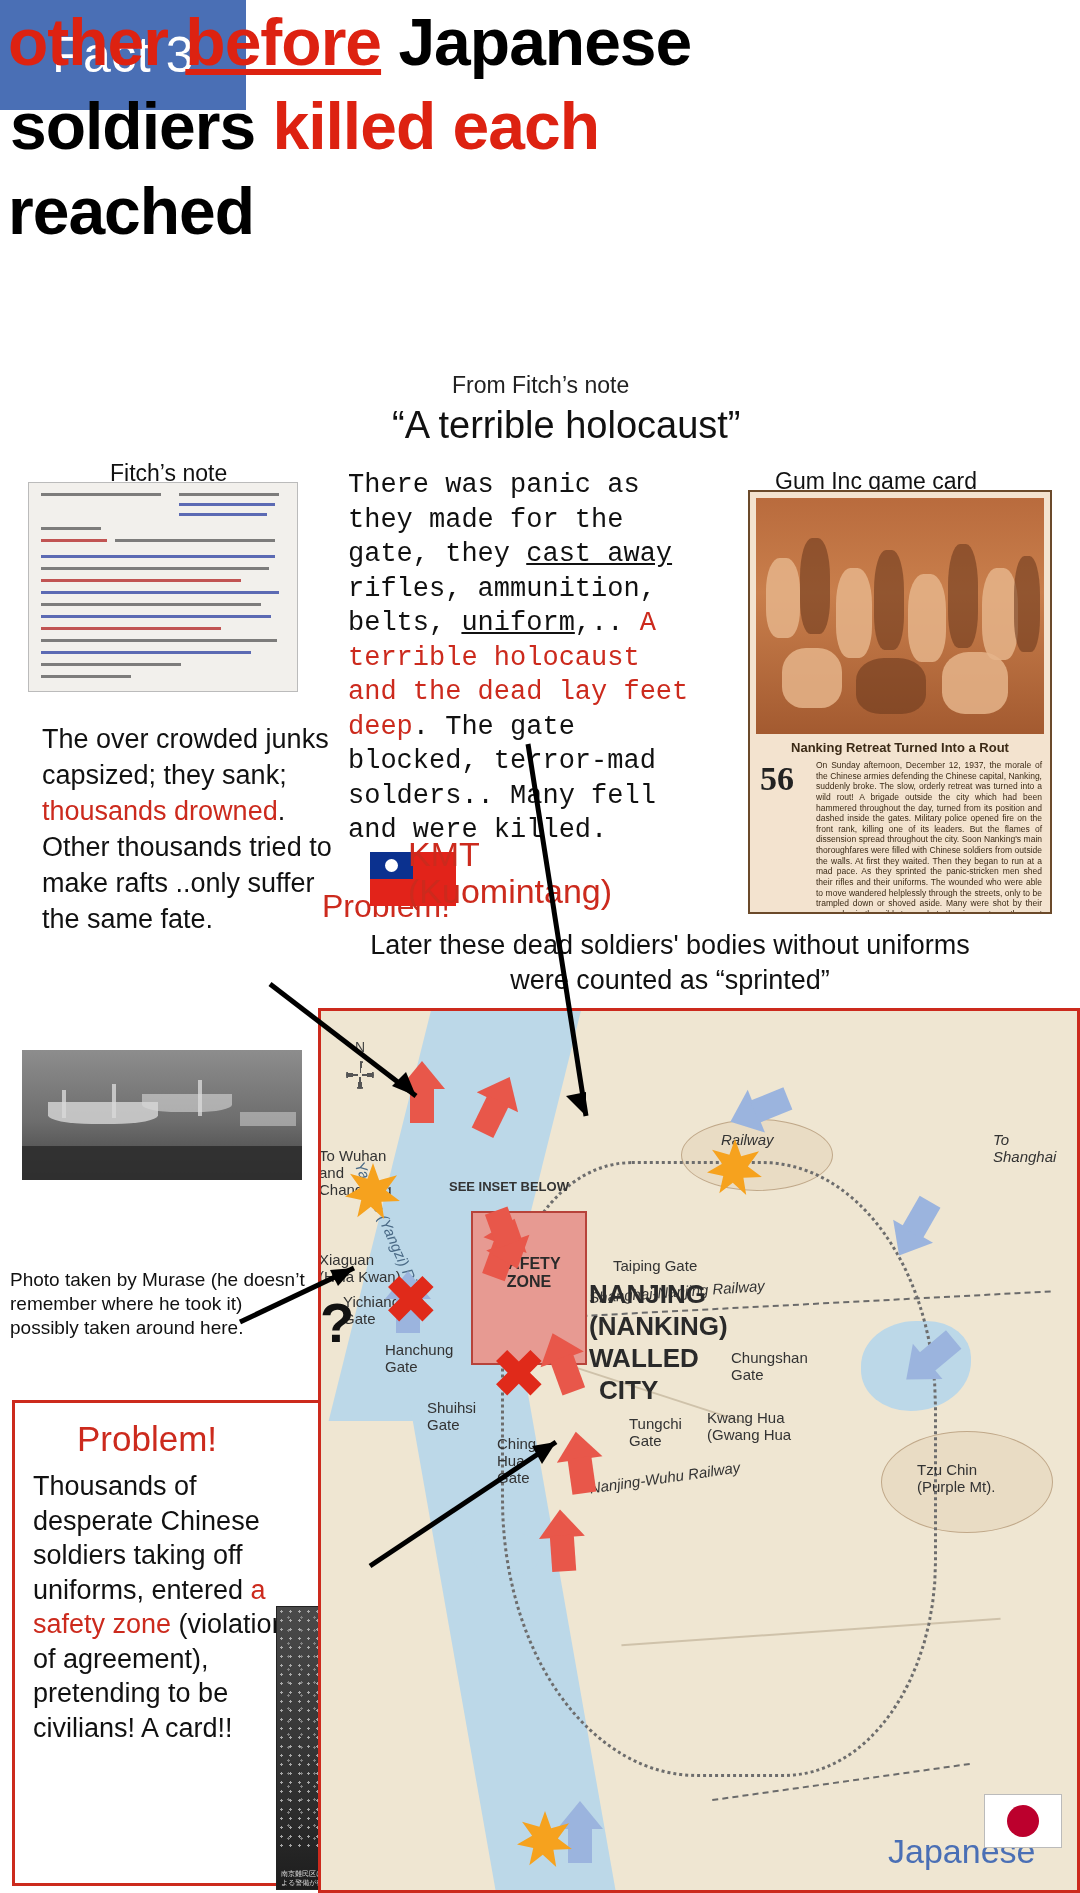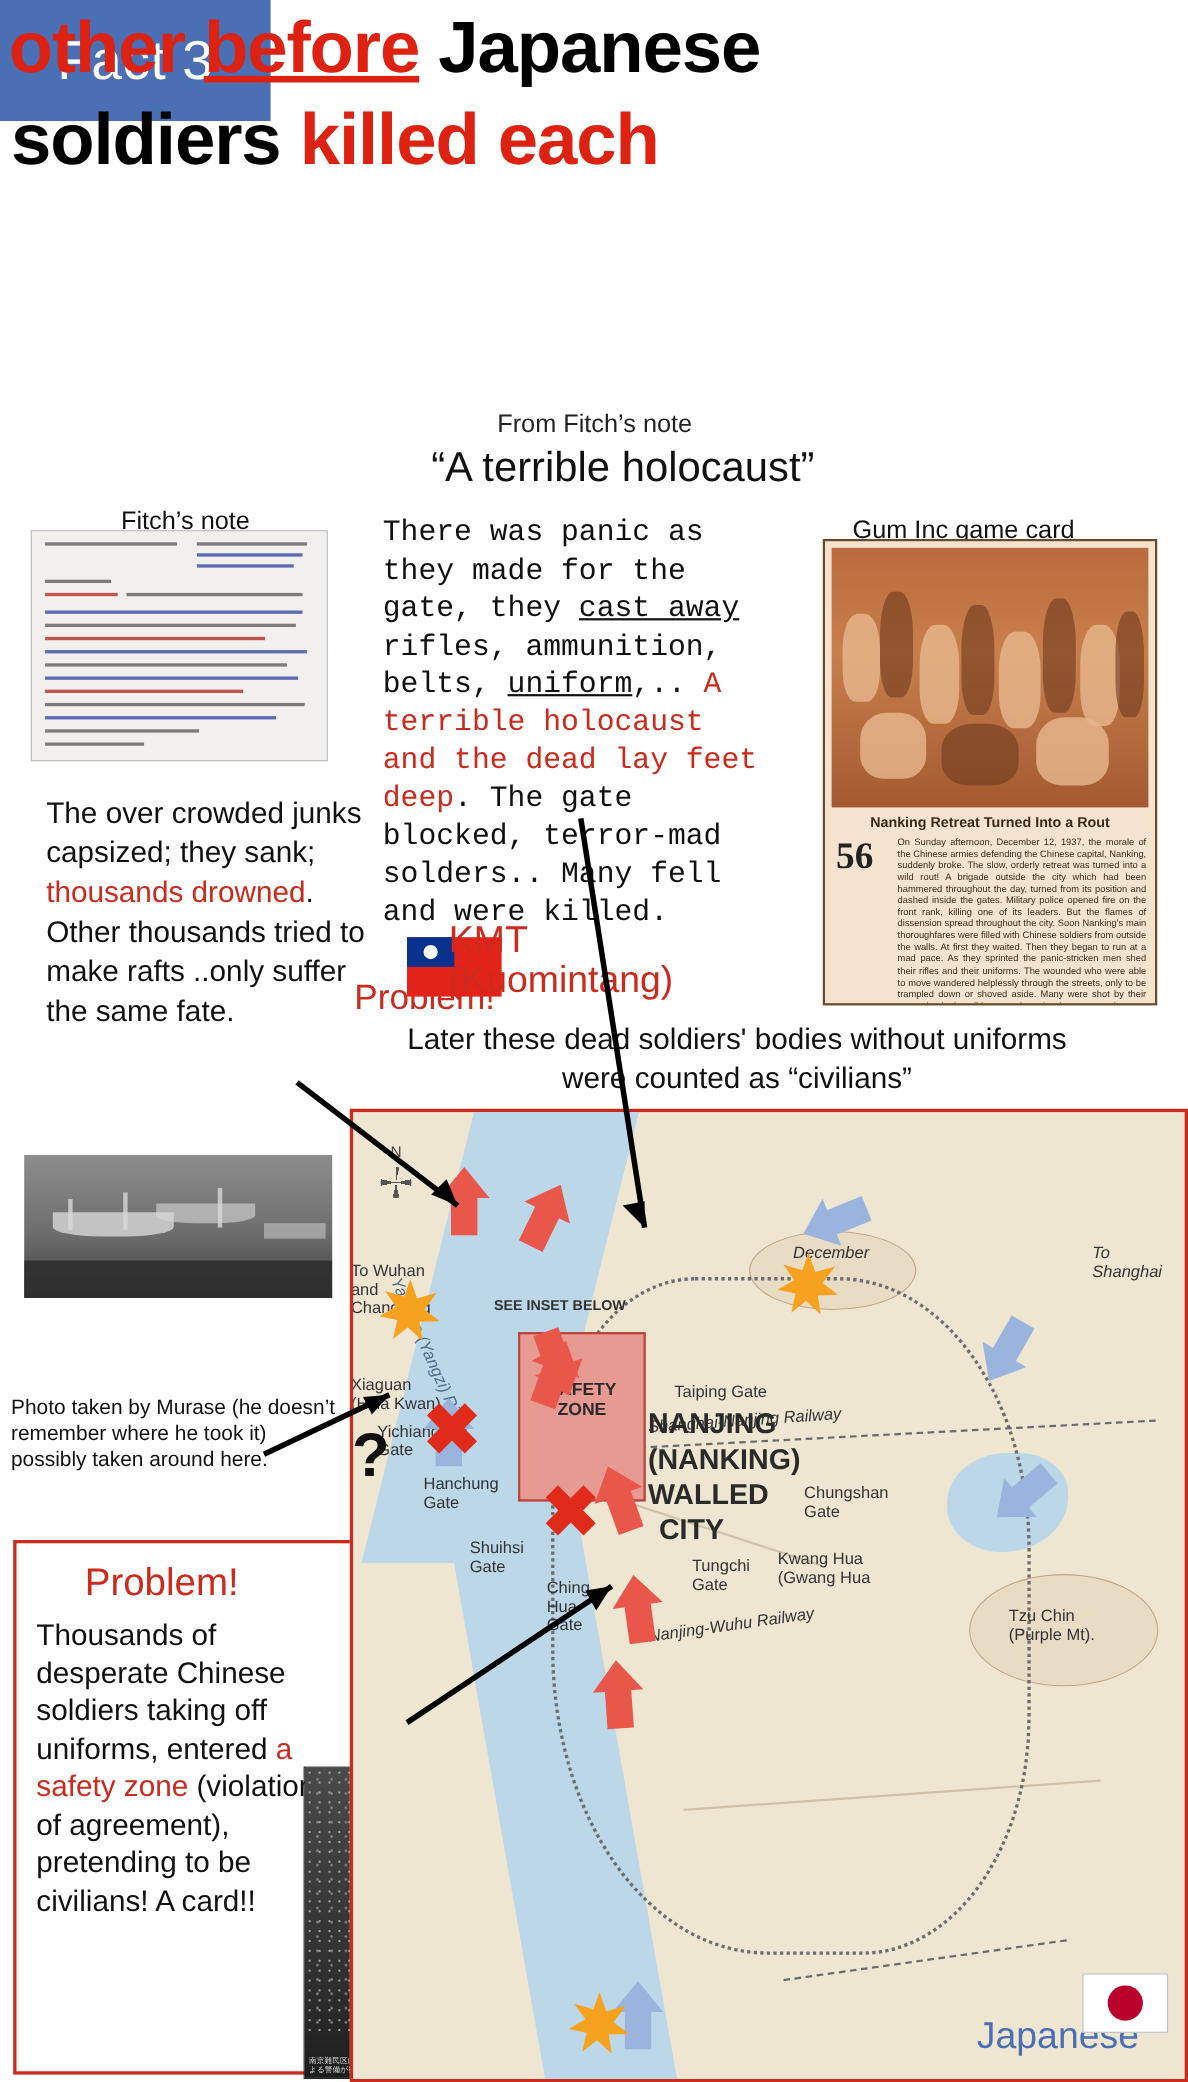--- a/index.html
+++ b/index.html
@@ -494,20 +494,23 @@
 <div class="fact-badge">
   <span>Fact 3</span>
 </div>
 
 <div class="headline">
   <span class="ln ln3">
     <span class="red">other </span><span class="red-u">before</span><span> Japanese</span>
   </span>
   <span class="ln ln2">
     <span>soldiers </span><span class="red">killed each</span>
+  </span>
+  <span class="ln ln4">
+    <span>reached</span>
   </span>
 </div>
 
 <div class="from-fitch">From Fitch’s note</div>
 <div class="holocaust-quote">“A terrible holocaust”</div>
 
 <div class="label-fitch">Fitch’s note</div>
 <div class="fitch-note">
   <div class="ln" style="left:12px; top:10px; width:120px;"></div>
   <div class="ln" style="left:150px; top:10px; width:100px;"></div>
@@ -528,21 +531,21 @@
   <div class="ln" style="left:12px; top:180px; width:140px;"></div>
   <div class="ln" style="left:12px; top:192px; width:90px;"></div>
 </div>
 
 <div class="center-text">
   <span>There was panic as they made for the gate, they </span><u>cast away</u><span> rifles, ammunition, belts, </span><u>uniform</u><span>,..</span>
   <span class="redline">A terrible holocaust and the dead lay feet deep</span><span>. The gate blocked, terror-mad solders..  Many fell and were killed.</span>
 </div>
 
 <div class="problem1">Problem!</div>
-<div class="later-line">Later these dead soldiers' bodies without uniforms were counted as  “civilians”</div>
+<div class="later-line">Later these dead soldiers' bodies without uniforms were counted as  “sprinted”</div>
 
 <div class="left-text">
   <span>The over crowded junks capsized; they sank; </span><span class="redline">thousands drowned</span><span>. Other thousands tried to make rafts ..only suffer the same fate.</span>
 </div>
 
 <div class="label-gum">Gum Inc game card</div>
 <div class="gum-card">
   <div class="art">
     <div class="fig" style="left:10px; top:60px; width:34px; height:80px;"></div>
     <div class="fig dark" style="left:44px; top:40px; width:30px; height:96px;"></div>
@@ -605,21 +608,21 @@
     <div class="lbl">SAFETY<br>ZONE</div>
   </div>
 
   <div class="compass" style="left:12px; top:28px;">
     <div>N</div>
     <div class="star"></div>
   </div>
 
   <div class="map-label" style="left:-2px; top:136px; width:92px;">To Wuhan and Changqing</div>
   <div class="map-label ital" style="left:46px; top:148px; transform:rotate(66deg); transform-origin:left top; white-space:nowrap; color:#4a6a86;">Yangtze (Yangzi) River</div>
-  <div class="map-label ital" style="left:400px; top:120px;">December</div>
+  <div class="map-label ital" style="left:400px; top:120px;">Railway</div>
   <div class="map-label" style="left:672px; top:120px; width:70px;font-style:italic;">To Shanghai</div>
   <div class="map-label ital" style="left:268px; top:272px; transform:rotate(-4deg);">Shanghai-Nanjing Railway</div>
   <div class="map-label" style="left:-2px; top:240px; width:90px;">Xiaguan<br>(Hsia Kwan)</div>
   <div class="map-label" style="left:22px; top:282px; width:70px;">Yichiang<br>Gate</div>
   <div class="map-label" style="left:128px; top:168px; font-weight:bold; font-size:13px;">SEE INSET BELOW</div>
   <div class="map-label" style="left:596px; top:450px; width:110px;">Tzu Chin<br>(Purple Mt).</div>
   <div class="map-label" style="left:292px; top:246px;">Taiping Gate</div>
   <div class="map-label big" style="left:268px; top:268px;">NANJING</div>
   <div class="map-label big" style="left:268px; top:300px;">(NANKING)</div>
   <div class="map-label big" style="left:268px; top:332px;">WALLED</div>

